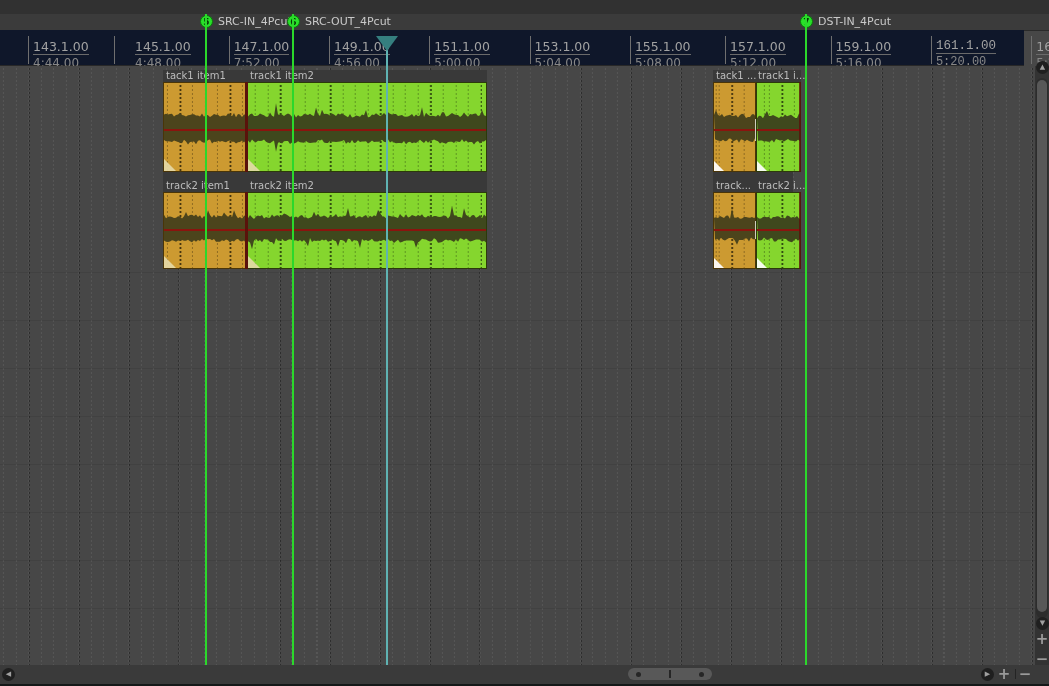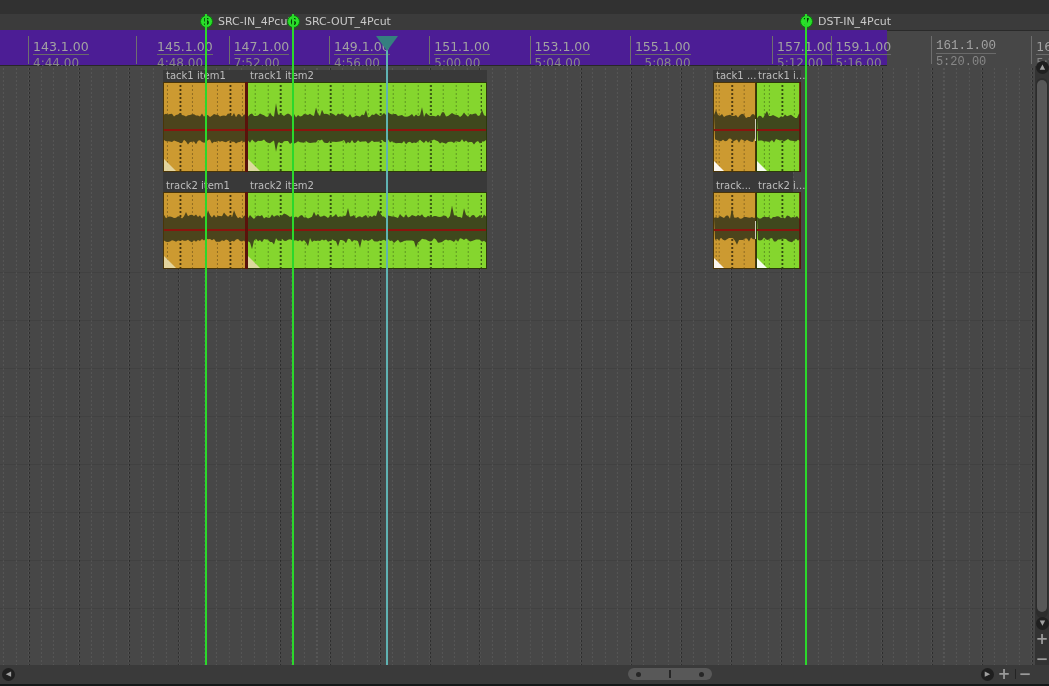--- a/index.html
+++ b/index.html
@@ -8,21 +8,21 @@
        background:#474747;user-select:none;}
   
   .top-strip{position:absolute;left:0;top:0;width:1049px;height:14px;background:#313131;}
   .marker-lane{position:absolute;left:0;top:14px;width:1049px;height:16px;background:#3b3b3b;border-bottom:1px solid #2a2a2a;}
   .marker{position:absolute;top:0;height:16px;}
   .marker-flag{position:absolute;top:1px;width:13px;height:13px;border-radius:50%;
        background:#29e029;border:1px solid #0a7a0a;color:#063806;font-size:9px;font-weight:bold;
        line-height:13px;text-align:center;box-sizing:border-box;}
   .marker-label{position:absolute;left:18px;top:1px;font-size:11px;color:#c9c9c9;white-space:nowrap;}
   
-  .ruler{position:absolute;left:0;top:30px;width:887px;height:36px;background:#4c1d95;border-bottom:1px solid #282828;box-sizing:border-box;}
+  .ruler{position:absolute;left:0;top:30px;width:1024px;height:36px;background:#0f172a;border-bottom:1px solid #282828;box-sizing:border-box;}
   .rlabel{position:absolute;top:6px;height:28px;border-left:1px solid #6f6f6f;padding-left:4px;white-space:nowrap;}
   .rbar{display:inline-block;font-size:12.5px;color:#a2a2a2;border-bottom:1px solid #6a6a6a;line-height:14px;}
   .rtime{display:block;font-size:12px;color:#878787;margin-top:1px;}
   .tickrow-minor{position:absolute;left:0;top:61px;width:1049px;height:4px;
        background-image:repeating-linear-gradient(to right,#5d5d5d 0 1px,transparent 1px 12.54px);
        background-position:2.92px 0;}
   .tickrow-major{position:absolute;left:0;top:58px;width:1049px;height:7px;
        background-image:repeating-linear-gradient(to right,#6a6a6a 0 1px,transparent 1px 50.16px);
        background-position:28px 0;}
   
@@ -82,27 +82,27 @@
     </div>
     <div class="marker" style="left:800px">
       <div class="marker-flag">7</div>
       <div class="marker-label">DST-IN_4Pcut</div>
     </div>
   </div>
 
   <div class="ruler">
     <div>
         <div class="rlabel" style="left: 28px;"><span class="rbar">143.1.00</span><span class="rtime">4:44.00</span></div>
-        <div class="rlabel" style="left: 136px; padding-left: 20px;"><span class="rbar">145.1.00</span><span class="rtime">4:48.00</span></div>
+        <div class="rlabel" style="left: 114px; padding-left: 20px;"><span class="rbar">145.1.00</span><span class="rtime">4:48.00</span></div>
         <div class="rlabel" style="left: 228.64px;"><span class="rbar">147.1.00</span><span class="rtime">7:52.00</span></div>
         <div class="rlabel" style="left: 328.96px;"><span class="rbar">149.1.00</span><span class="rtime">4:56.00</span></div>
         <div class="rlabel" style="left: 429.28px;"><span class="rbar">151.1.00</span><span class="rtime">5:00.00</span></div>
         <div class="rlabel" style="left: 529.6px;"><span class="rbar">153.1.00</span><span class="rtime">5:04.00</span></div>
-        <div class="rlabel" style="left: 629.92px; text-align: right;"><span class="rbar">155.1.00</span><span class="rtime">5:08.00</span></div>
-        <div class="rlabel" style="left: 772px; text-decoration: underline;"><span class="rbar">157.1.00</span><span class="rtime">5:12.00</span></div>
+        <div class="rlabel" style="left: 629.92px;"><span class="rbar">155.1.00</span><span class="rtime">5:08.00</span></div>
+        <div class="rlabel" style="left: 725px; text-decoration: underline;"><span class="rbar">157.1.00</span><span class="rtime">5:12.00</span></div>
         <div class="rlabel" style="left: 830.56px;"><span class="rbar">159.1.00</span><span class="rtime">5:16.00</span></div>
         <div class="rlabel" style="left: 930.88px; font-family: Liberation Mono, monospace;"><span class="rbar">161.1.00</span><span class="rtime">5:20.00</span></div>
         <div class="rlabel" style="left: 1031.2px;"><span class="rbar">163.1.00</span><span class="rtime">5:24.00</span></div>
       </div>
     <div class="tickrow-major"></div>
     <div class="tickrow-minor"></div>
   </div>
 
   <div class="arrange"></div>
   <div class="lane-line" style="top:272px"></div>

